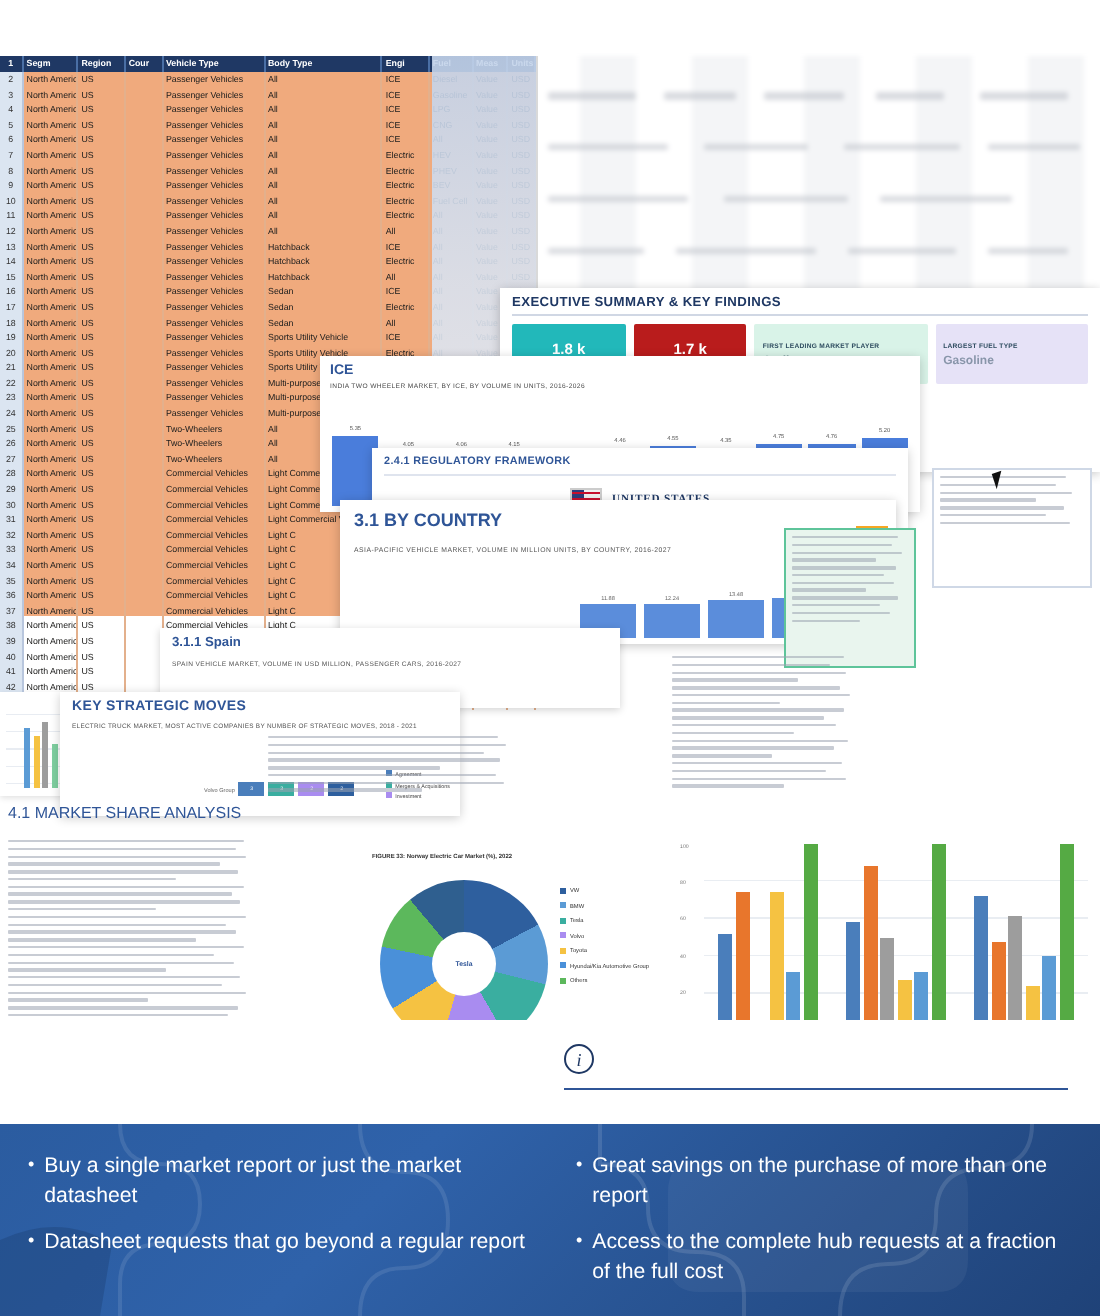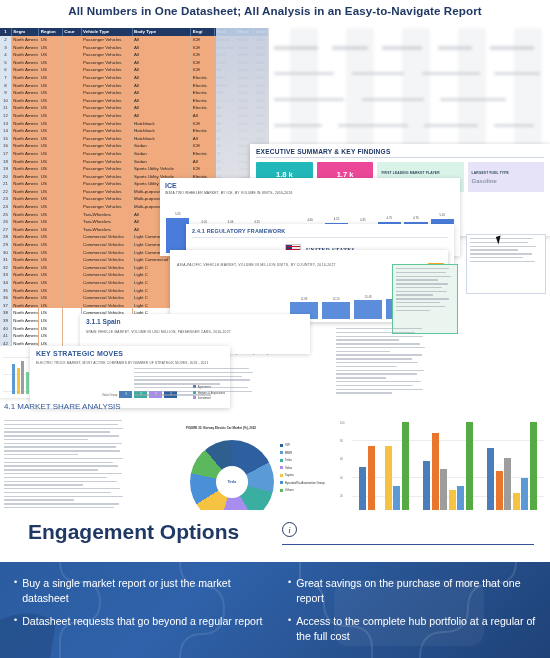--- a/index.html
+++ b/index.html
@@ -64,21 +64,21 @@
   }
   .exec-title{font-size:6.6px;font-weight:bold;color:#1f3864;letter-spacing:.2px;}
   .exec-rule{height:1px;background:#d0d7e4;margin:2px 0 4px;}
   .exec-cards{display:flex;gap:4px;}
   .kcard{height:30px;border-radius:1px;color:#fff;display:flex;flex-direction:column;
     align-items:center;justify-content:center;}
   .kcard .v{font-size:7.5px;font-weight:bold;}
   .kcard .s{font-size:3.2px;opacity:.95;margin-top:1px;}
   .kcard.teal{background:#22b8ba;width:58px;}
   .kcard.amber{background:#eda game;}
-  .kcard.amber{background:#ec4899;width:58px;}
+  .kcard.amber{background:#b91c1c;width:58px;}
   .kcard.mint{background:#d9f3e8;color:#2c4a5e;width:88px;align-items:flex-start;padding:3px 4px;box-sizing:border-box;}
   .kcard.lav{background:#e6e2f7;color:#2c4a5e;width:78px;align-items:flex-start;padding:3px 4px;box-sizing:border-box;}
   .kcard .lbl{font-size:3.3px;font-weight:bold;letter-spacing:.15px;}
   .kcard .big{font-size:6px;font-weight:bold;margin-top:3px;opacity:.5;}
 
   
   .ice{
     position:absolute;left:160px;top:150px;width:300px;height:78px;
     background:#fff;box-shadow:0 1px 5px rgba(0,0,0,.20);padding:4px 5px;box-sizing:border-box;
   }
@@ -213,21 +213,20 @@
   .blue-col.l{left:14px;width:262px;}
   .blue-col.r{left:288px;width:250px;}
   .bitem{display:flex;gap:5px;font-size:10.6px;line-height:1.38;margin-bottom:9px;}
   .bitem .dot{font-size:9px;line-height:1.5;}
 </style>
 </head>
 <body>
 
 <div class="page">
 
-  <div class="headline">All Numbers in One Datasheet; All Analysis in an Easy-to-Navigate Report</div>
 
   <div class="collage">
 
     <div class="blur-strip">
       <div class="bl" style="left:12px;top:18px;width:44px;height:4px"></div>
       <div class="bl" style="left:70px;top:18px;width:36px;height:4px"></div>
       <div class="bl" style="left:120px;top:18px;width:40px;height:4px"></div>
       <div class="bl" style="left:176px;top:18px;width:34px;height:4px"></div>
       <div class="bl" style="left:228px;top:18px;width:44px;height:4px"></div>
       <div class="bl" style="left:12px;top:44px;width:60px;height:3px"></div>
@@ -836,20 +835,21 @@
             <b></b>
             <i style="top:1px"></i>
             <i style="top:4px"></i>
             <i style="top:7px"></i>
           </span>
         <span class="reg-country">UNITED STATES</span>
       </div>
     </div>
 
     <div class="country">
+      <div class="country-h">3.1 BY COUNTRY</div>
       <div class="country-sub">ASIA-PACIFIC VEHICLE MARKET, VOLUME IN MILLION UNITS, BY COUNTRY, 2016-2027</div>
       <div class="country-bars" id="country-bars">
           <div class="b" style="height: 60.0867%;">
             <span>11.88</span>
           </div>
           <div class="b" style="height: 61.9075%;">
             <span>12.24</span>
           </div>
           <div class="b" style="height: 68.1792%;">
             <span>13.48</span>
@@ -1050,21 +1050,20 @@
           <span><i style="background: rgb(157, 157, 157);"></i>Asia-Pacific</span>
           <span><i style="background: rgb(245, 194, 66);"></i>South America</span>
           <span><i style="background: rgb(91, 155, 213);"></i>Middle East &amp; Africa</span>
           <span><i style="background: rgb(85, 170, 68);"></i>Global</span>
         </div>
     </div>
 
   </div>
 
   <div class="eng">
-    <div class="eng-title">Engagement Options</div>
     <div class="info-ico">i</div>
     <div class="eng-rule"></div>
   </div>
 
   <div class="blue">
     <svg viewBox="0 0 550 96" preserveAspectRatio="none">
       <path d="M60 0 q0 20 20 20 q20 0 20 20 q0 20 -20 20 q-20 0 -20 20 v16" fill="none" stroke="#ffffff" stroke-opacity=".10" stroke-width="2"></path>
       <path d="M180 96 q0 -24 22 -24 q22 0 22 -24 q0 -24 -22 -24 q-22 0 -22 -24" fill="none" stroke="#ffffff" stroke-opacity=".10" stroke-width="2"></path>
       <path d="M300 0 v20 q24 0 24 22 q0 22 24 22 q24 0 24 22 v10" fill="none" stroke="#ffffff" stroke-opacity=".12" stroke-width="2"></path>
       <path d="M420 96 q0 -26 24 -26 q24 0 24 -24 q0 -24 24 -24 q24 0 24 -22" fill="none" stroke="#ffffff" stroke-opacity=".12" stroke-width="2"></path>
@@ -1077,22 +1076,22 @@
           <span>Buy a single market report or just the market datasheet</span>
         </div>
       <div class="bitem">
           <span class="dot">•</span>
           <span>Datasheet requests that go beyond a regular report</span>
         </div>
     </div>
     <div class="blue-col r">
       <div class="bitem">
           <span class="dot">•</span>
-          <span>Great savings on the purchase of more that one report</span>
+          <span>Great savings on the purchase of more than one report</span>
         </div>
       <div class="bitem">
           <span class="dot">•</span>
-          <span>Access to the complete hub portfolio at a regular of the full cost</span>
+          <span>Access to the complete hub requests at a fraction of the full cost</span>
         </div>
     </div>
   </div>
 
 </div>
 
 </body></html>

